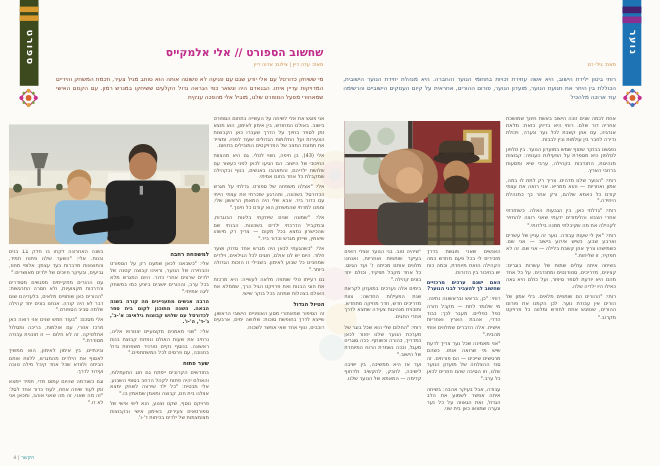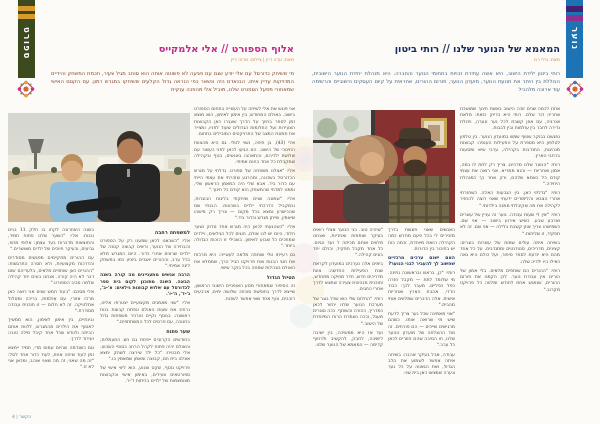--- a/index.html
+++ b/index.html
@@ -90,21 +90,21 @@
       <circle cx="12" cy="6" r="1.7" fill="#e0a23a"></circle>
         <circle cx="12" cy="18" r="1.7" fill="#e0a23a"></circle>
       <circle cx="6" cy="12" r="1.7" fill="#c9308c"></circle>
         <circle cx="18" cy="12" r="1.7" fill="#c9308c"></circle>
       <circle cx="8" cy="8" r="1.1" fill="#7a9c3a"></circle>
         <circle cx="16" cy="8" r="1.1" fill="#7a9c3a"></circle>
       <circle cx="8" cy="16" r="1.1" fill="#7a9c3a"></circle>
         <circle cx="16" cy="16" r="1.1" fill="#7a9c3a"></circle>
     </svg>
 
-    <h1 class="headline">אלוף הספורט // אלי אלמקייס</h1>
+    <h1 class="headline">שחשוב הספורט // אלי אלמקייס</h1>
     <div class="credit">מאת: עדה דיין | צילום: אדוה דיין</div>
     <div class="intro">מי ששיחק כדורסל עם אלי יודע שגם עם פגיעה לא פשוטה אותה הוא סוחב מגיל צעיר, חכמת המשחק והידיים המדויקות עדיין איתו. הבנאדם היה ונשאר כפי הנראה גדול הקלעים ששיחקו במגרש רמון. עם הקסם האישי שמאחורי מפעל הספורט שלנו, מוביל אלי מהפכה ענקית</div>
 
     <svg class="photo photo-sport" viewBox="0 0 182 109" preserveAspectRatio="none" role="img">
       <defs>
         <linearGradient id="sky1" x1="0" y1="0" x2="0" y2="1">
           <stop offset="0" stop-color="#d4d6d0"></stop>
             <stop offset="1" stop-color="#e9e4d7"></stop>
         </linearGradient>
       </defs>
@@ -179,21 +179,20 @@
       <circle cx="12" cy="6" r="1.7" fill="#3a7ab8"></circle>
         <circle cx="12" cy="18" r="1.7" fill="#3a7ab8"></circle>
       <circle cx="6" cy="12" r="1.7" fill="#c9308c"></circle>
         <circle cx="18" cy="12" r="1.7" fill="#c9308c"></circle>
       <circle cx="8" cy="8" r="1.1" fill="#d8a23a"></circle>
         <circle cx="16" cy="8" r="1.1" fill="#d8a23a"></circle>
       <circle cx="8" cy="16" r="1.1" fill="#d8a23a"></circle>
         <circle cx="16" cy="16" r="1.1" fill="#d8a23a"></circle>
     </svg>
 
-    <h1 class="headline">המאמא של הנוער שלנו // רותי ביטון</h1>
     <div class="credit">מאת: גילי רם</div>
     <div class="intro">רותי ביטון ילידת הישוב, היא אשה עתירת זכויות בתחומי הנוער והחברה. היא מנהלת יחידת הנוער הישובית, הכוללת בין היתר את תנועת הנוער, מועדון הנוער, פורום ההורים, אחראית על קיום העסקים הישוביים והרשימה עוד ארוכה מלהכיל</div>
 
     <svg class="photo photo-youth" viewBox="0 0 142 113" preserveAspectRatio="none" role="img">
       <rect width="142" height="113" fill="#873231"></rect>
       <rect x="0" y="0" width="62" height="70" fill="#dfe0da"></rect>
       <circle cx="14" cy="18" r="10" fill="#a9b89e"></circle>
         <circle cx="38" cy="14" r="8" fill="#c3cdbb"></circle>
       <circle cx="26" cy="40" r="9" fill="#b6c2aa"></circle>
         <circle cx="50" cy="34" r="7" fill="#9fb094"></circle>

